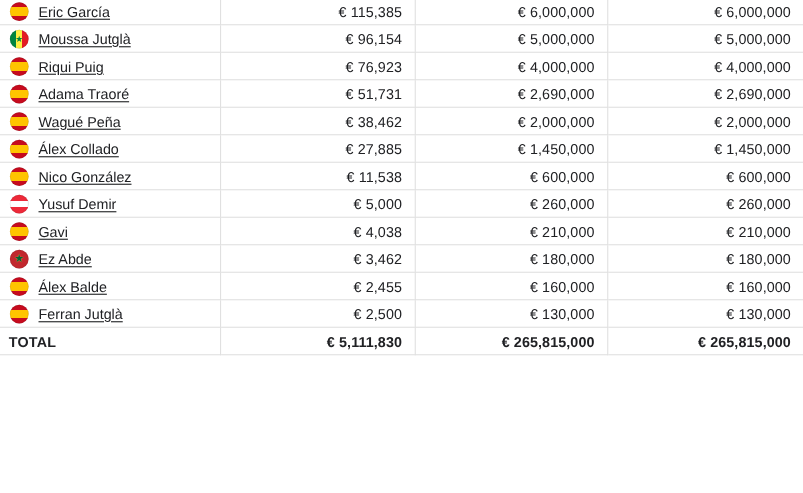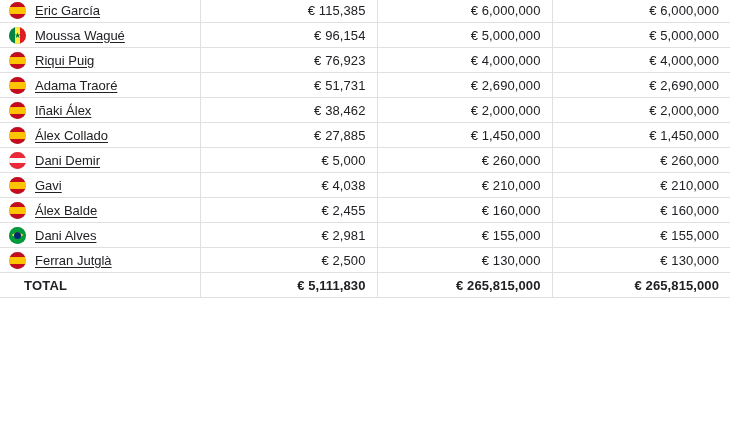--- a/index.html
+++ b/index.html
@@ -17,21 +17,21 @@
   td {
     height:24px; padding:0; font-size:13px; color:#202124;
     border-bottom:1px solid #e0e0e0; vertical-align:middle;
     white-space:nowrap; overflow:hidden;
   }
   td.v-border { border-right:1px solid #e0e0e0; }
   td.money { text-align:right; padding-right:11px; letter-spacing:.1px; }
   .name-wrap { display:flex; align-items:center; gap:9px; padding-left:9px; }
   a.player-link { color:#202124; text-decoration:underline; text-underline-offset:2px; }
   .total-row td { font-weight:bold; }
-  .total-label { padding-left:24px; letter-spacing:.2px; }
+  .total-label { padding-left:8px; letter-spacing:.2px; }
 
   
   .flag {
     width:17px; height:17px; border-radius:50%; flex:0 0 17px;
     position:relative; overflow:hidden;
     box-shadow: inset 0 0 1px rgba(0,0,0,.35);
     display:inline-block;
   }
   .flag::before,.flag::after { position:absolute; }
   .flag-es { background:linear-gradient(180deg,#c60b1e 0 27%,#ffc400 27% 73%,#c60b1e 73%); }
@@ -69,21 +69,21 @@
     <td class="v-border money">€ 115,385</td>
     <td class="v-border money">€ 6,000,000</td>
     <td class="money">€ 6,000,000</td>
   </tr>
 
 
   <tr>
     <td class="v-border">
       <div class="name-wrap">
         <span class="flag flag-sn"></span>
-        <a class="player-link" href="#">Moussa Wagué</a>
+        <a class="player-link" href="#">Moussa Jutglà</a>
       </div>
     </td>
     <td class="v-border money">€ 96,154</td>
     <td class="v-border money">€ 5,000,000</td>
     <td class="money">€ 5,000,000</td>
   </tr>
 
   <tr>
     <td class="v-border">
       <div class="name-wrap">
@@ -106,91 +106,102 @@
     <td class="v-border money">€ 51,731</td>
     <td class="v-border money">€ 2,690,000</td>
     <td class="money">€ 2,690,000</td>
   </tr>
 
 
   <tr>
     <td class="v-border">
       <div class="name-wrap">
         <span class="flag flag-es"></span>
-        <a class="player-link" href="#">Iñaki Álex</a>
+        <a class="player-link" href="#">Wagué Peña</a>
       </div>
     </td>
     <td class="v-border money">€ 38,462</td>
     <td class="v-border money">€ 2,000,000</td>
     <td class="money">€ 2,000,000</td>
   </tr>
 
   <tr>
     <td class="v-border">
       <div class="name-wrap">
         <span class="flag flag-es"></span>
         <a class="player-link" href="#">Álex Collado</a>
       </div>
     </td>
     <td class="v-border money">€ 27,885</td>
     <td class="v-border money">€ 1,450,000</td>
     <td class="money">€ 1,450,000</td>
   </tr>
 
 
+  <tr>
+    <td class="v-border">
+      <div class="name-wrap">
+        <span class="flag flag-es"></span>
+        <a class="player-link" href="#">Nico González</a>
+      </div>
+    </td>
+    <td class="v-border money">€ 11,538</td>
+    <td class="v-border money">€ 600,000</td>
+    <td class="money">€ 600,000</td>
+  </tr>
 
   <tr>
     <td class="v-border">
       <div class="name-wrap">
         <span class="flag flag-at"></span>
-        <a class="player-link" href="#">Dani Demir</a>
+        <a class="player-link" href="#">Yusuf Demir</a>
       </div>
     </td>
     <td class="v-border money">€ 5,000</td>
     <td class="v-border money">€ 260,000</td>
     <td class="money">€ 260,000</td>
   </tr>
 
 
   <tr>
     <td class="v-border">
       <div class="name-wrap">
         <span class="flag flag-es"></span>
         <a class="player-link" href="#">Gavi</a>
       </div>
     </td>
     <td class="v-border money">€ 4,038</td>
     <td class="v-border money">€ 210,000</td>
     <td class="money">€ 210,000</td>
   </tr>
 
+  <tr>
+    <td class="v-border">
+      <div class="name-wrap">
+        <span class="flag flag-ma"></span>
+        <a class="player-link" href="#">Ez Abde</a>
+      </div>
+    </td>
+    <td class="v-border money">€ 3,462</td>
+    <td class="v-border money">€ 180,000</td>
+    <td class="money">€ 180,000</td>
+  </tr>
 
   <tr>
     <td class="v-border">
       <div class="name-wrap">
         <span class="flag flag-es"></span>
         <a class="player-link" href="#">Álex Balde</a>
       </div>
     </td>
     <td class="v-border money">€ 2,455</td>
     <td class="v-border money">€ 160,000</td>
     <td class="money">€ 160,000</td>
   </tr>
 
-  <tr>
-    <td class="v-border">
-      <div class="name-wrap">
-        <span class="flag flag-br"></span>
-        <a class="player-link" href="#">Dani Alves</a>
-      </div>
-    </td>
-    <td class="v-border money">€ 2,981</td>
-    <td class="v-border money">€ 155,000</td>
-    <td class="money">€ 155,000</td>
-  </tr>
 
   <tr>
     <td class="v-border">
       <div class="name-wrap">
         <span class="flag flag-es"></span>
         <a class="player-link" href="#">Ferran Jutglà</a>
       </div>
     </td>
     <td class="v-border money">€ 2,500</td>
     <td class="v-border money">€ 130,000</td>

